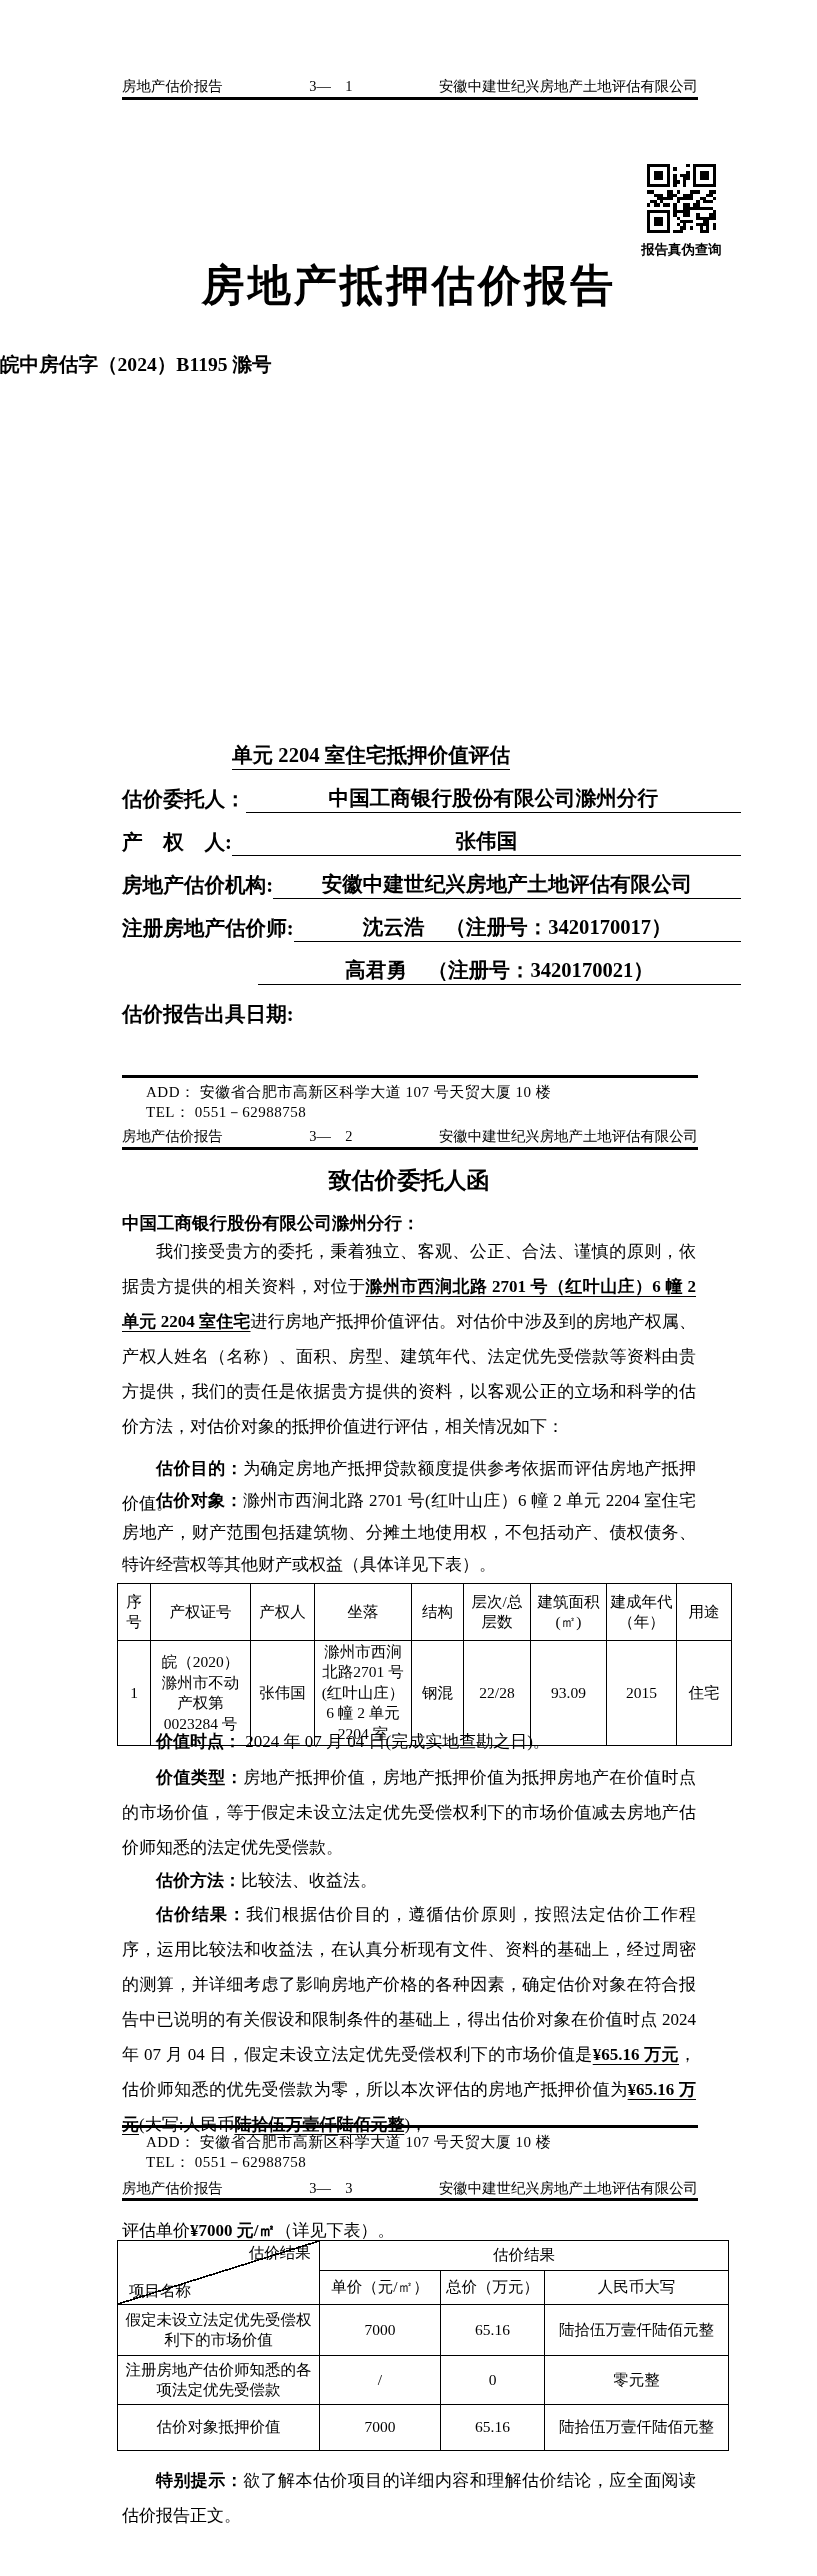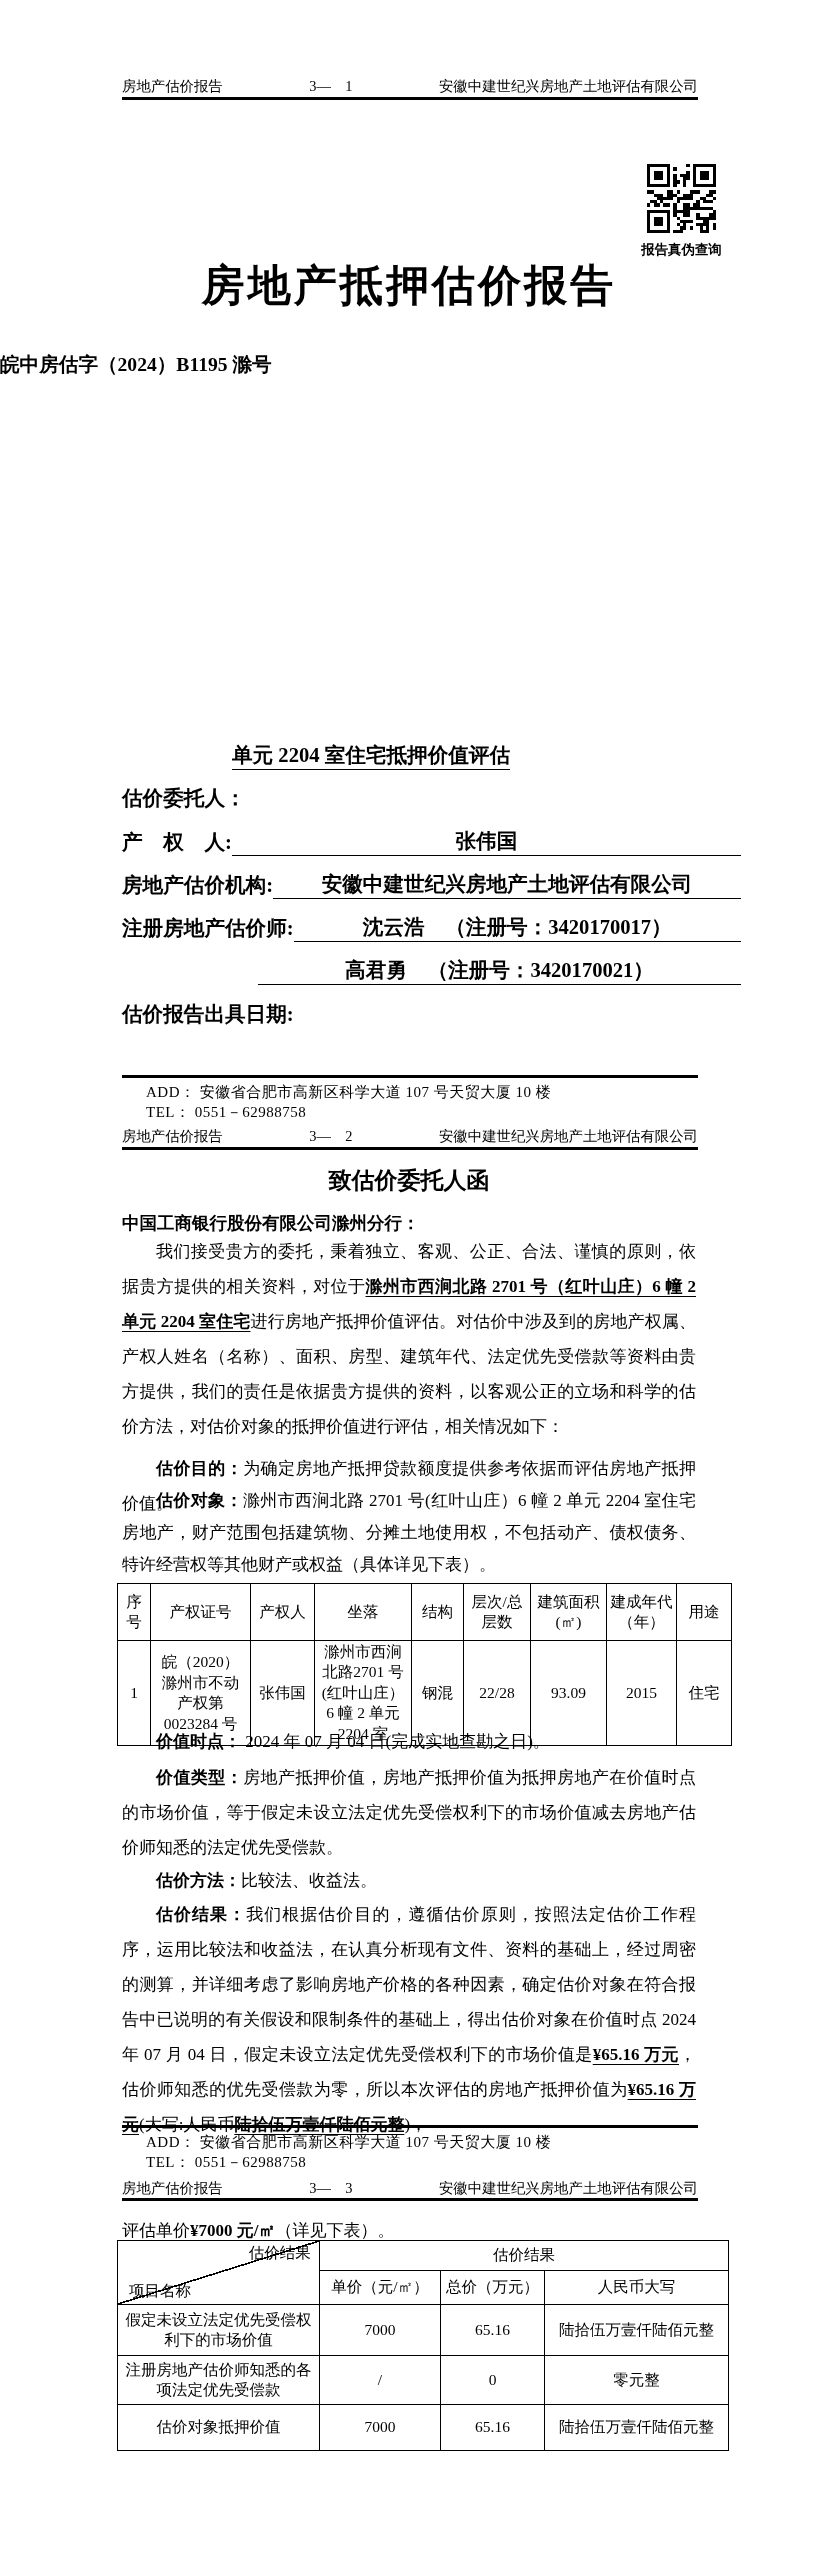--- a/index.html
+++ b/index.html
@@ -190,20 +190,21 @@
 
   <div id="title">房地产抵押估价报告</div>
   <div id="docno">皖中房估字（2024）B1195 滁号</div>
 
   <div class="crow" style="top:742px;left:232px;right:auto">
     <span class="cvalue2">单元 2204 室住宅抵押价值评估</span>
   </div>
 
   <div class="crow" style="top:785px">
     <span class="clabel">估价委托人：</span>
+    <span class="cvalue">中国工商银行股份有限公司滁州分行</span>
   </div>
 
   <div class="crow" style="top:828px">
     <span class="clabel">产　权　人:</span>
     <span class="cvalue">张伟国</span>
   </div>
 
   <div class="crow" style="top:871px">
     <span class="clabel">房地产估价机构:</span>
     <span class="cvalue">安徽中建世纪兴房地产土地评估有限公司</span>
@@ -332,15 +333,16 @@
     </tr>
     <tr style="height:46px">
       <td>估价对象抵押价值</td>
       <td>7000</td>
       <td>65.16</td>
       <td>陆拾伍万壹仟陆佰元整</td>
     </tr>
   </tbody>
     </table>
 
+  <div class="para indent" style="top:2463px"><span class="bb">特别提示：</span><span>欲了解本估价项目的详细内容和理解估价结论，应全面阅读估价报告正文。</span></div>
 
 </div>
 
 
 </body></html>

